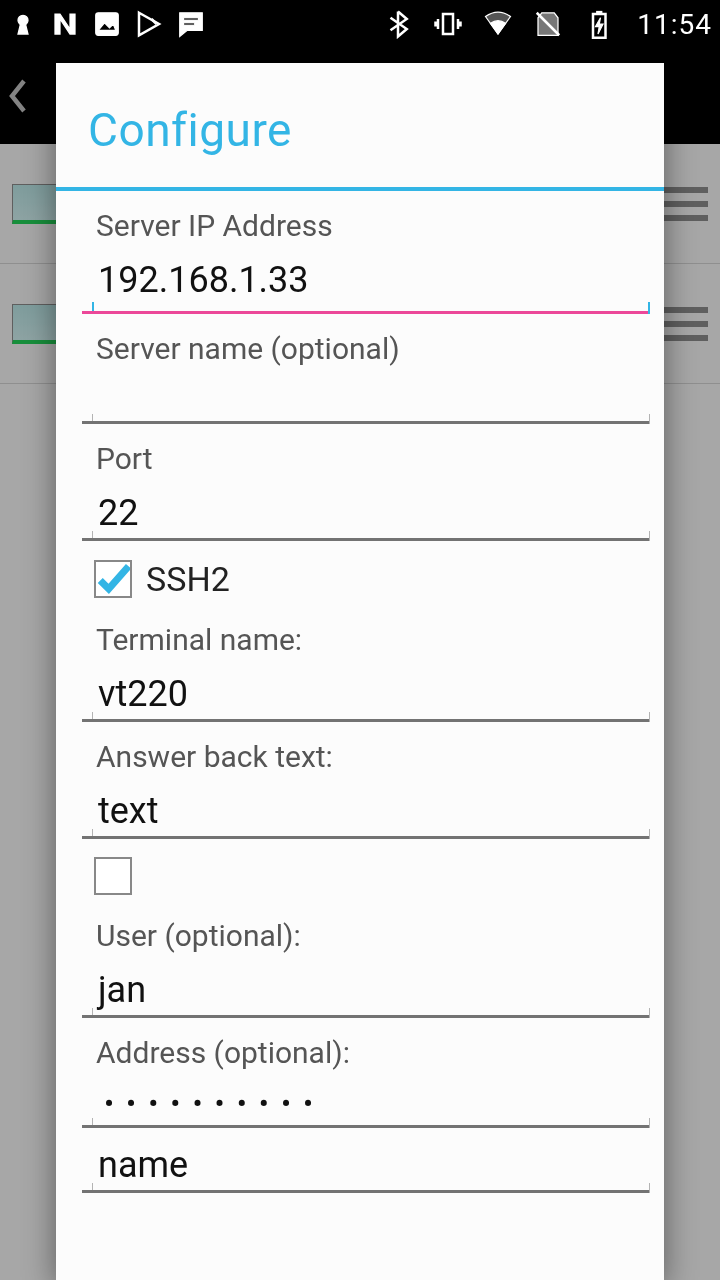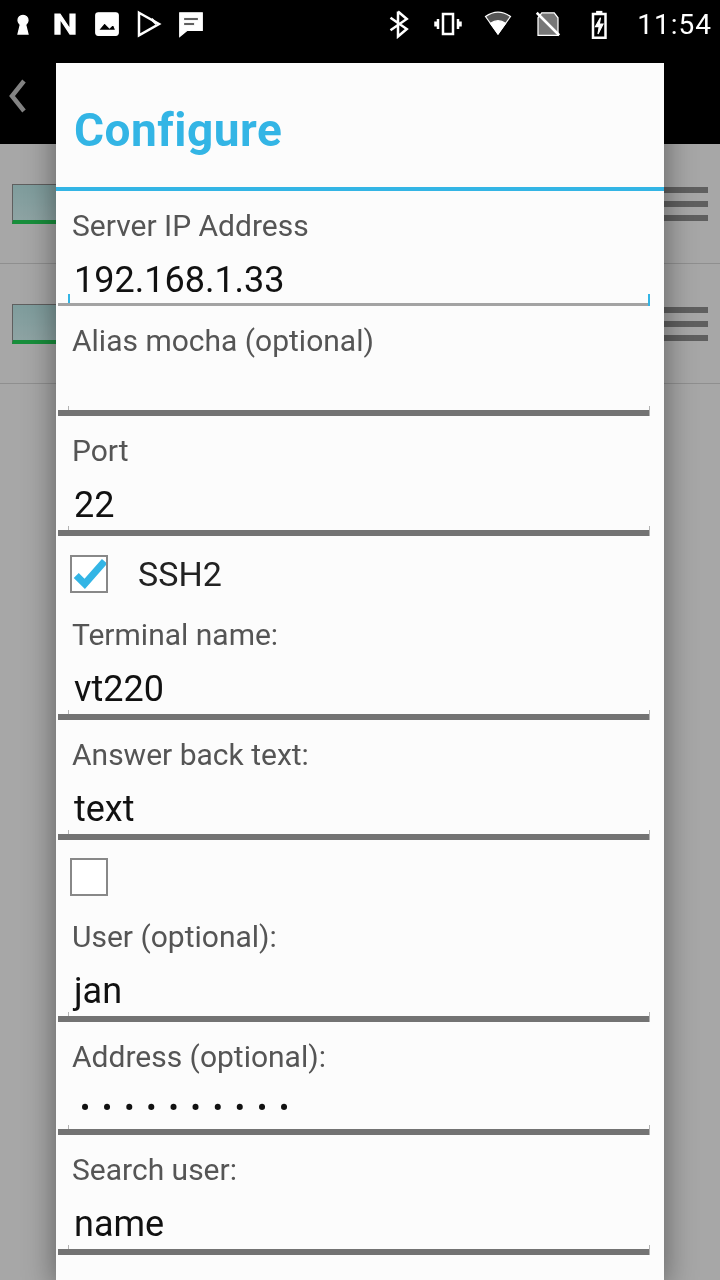--- a/index.html
+++ b/index.html
@@ -44,72 +44,72 @@
   
   .dialog {
     position:absolute;
     top:63px; bottom:0; left:56px; right:56px;
     background:#fcfcfc;
     box-shadow:0 8px 30px rgba(0,0,0,0.45);
     overflow:hidden;
     display:flex; flex-direction:column;
   }
   .dialog-title {
-    padding:40px 24px 30px 18px;
+    padding:40px 24px 30px 32px;
     color:#33b5e5;
     font-size:46px;
-    font-weight:700;
+    font-weight:400;
     letter-spacing:0.5px;
   }
   .title-underline { height:4px; background:#33b5e5; }
 
   .dialog-body {
     flex:1; overflow:hidden;
     padding:4px 0 0 0;
   }
-  .form { padding:0 14px 0 2px; }
+  .form { padding:0 14px 0 2px;margin-left:24px; }
 
   .field-label {
     color:#555; font-size:30px; padding:12px 14px 2px 14px;
     line-height:38px;
   }
   .field-input {
     margin:0 10px 4px 0;
     padding:12px 8px 4px 16px;
     font-size:36px;
     color:#111;
     border:none;
-    border-bottom:6px solid #737373;
+    border-bottom:3px solid #737373;
     position:relative;
     background:transparent;
     width:calc(100% - 0px);
     min-height:54px;
   }
   .input-wrap {
     position:relative;
     margin:0 0 2px 0;
     padding-left:0;
   }
   .input-wrap::before, .input-wrap::after {
     content:"";
     position:absolute;
     bottom:0;
     width:1px; height:10px;
     background:#b3b3b3;
   }
   .input-wrap::before { left:10px; }
   .input-wrap::after { right:0px; }
   .input-wrap.focused::before, .input-wrap.focused::after { background:#33b5e5; height:12px; width:2px;}
-  .input-wrap.focused .field-input { border-bottom:3px solid #a3a3a3; padding-bottom:2px;}
+  .input-wrap.focused .field-input { border-bottom:3px solid #ec4899; padding-bottom:10px;}
 
   .dots { letter-spacing:12px; font-size:30px; padding-left:22px !important; }
 
   .check-row {
     display:flex; align-items:center;
-    gap:30px; padding:14px 0 10px 12px;
+    gap:14px; padding:14px 0 10px 12px;
   }
   .checkbox {
     width:38px; height:38px; border:2px solid #888;
     display:flex; align-items:center; justify-content:center;
     background:#fff;
   }
   .checkbox.checked { border-color:#888; }
   .checkbox.checked svg { display:block; }
   .checkbox svg { display:none; width:44px; height:44px; }
   .check-label { font-size:34px; color:#222; }
@@ -217,21 +217,21 @@
   <div class="title-underline"></div>
 
   <div class="dialog-body">
     <div class="form">
 
       <div class="field-label">Server IP Address</div>
       <div class="input-wrap focused">
         <div class="field-input">192.168.1.33</div>
       </div>
 
-      <div class="field-label">Alias mocha (optional)</div>
+      <div class="field-label">Server name (optional)</div>
       <div class="input-wrap">
         <div class="field-input"></div>
       </div>
 
       <div class="field-label">Port</div>
       <div class="input-wrap">
         <div class="field-input">22</div>
       </div>
 
       <div class="check-row">
@@ -262,20 +262,19 @@
       <div class="field-label">User (optional):</div>
       <div class="input-wrap">
         <div class="field-input">jan</div>
       </div>
 
       <div class="field-label">Address (optional):</div>
       <div class="input-wrap">
         <div class="field-input dots">••••••••••</div>
       </div>
 
-      <div class="field-label">Search user:</div>
       <div class="input-wrap">
         <div class="field-input">name</div>
       </div>
 
     </div>
   </div>
 </div>
 
 </body></html>

